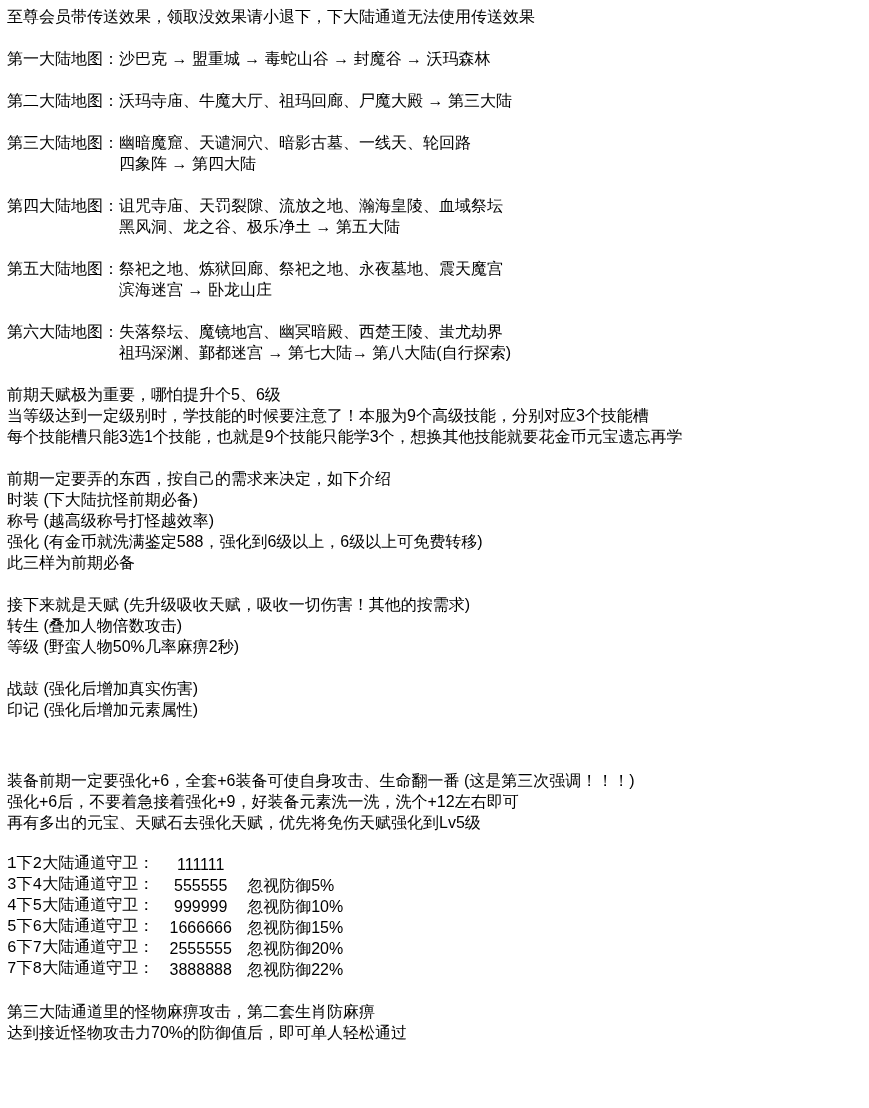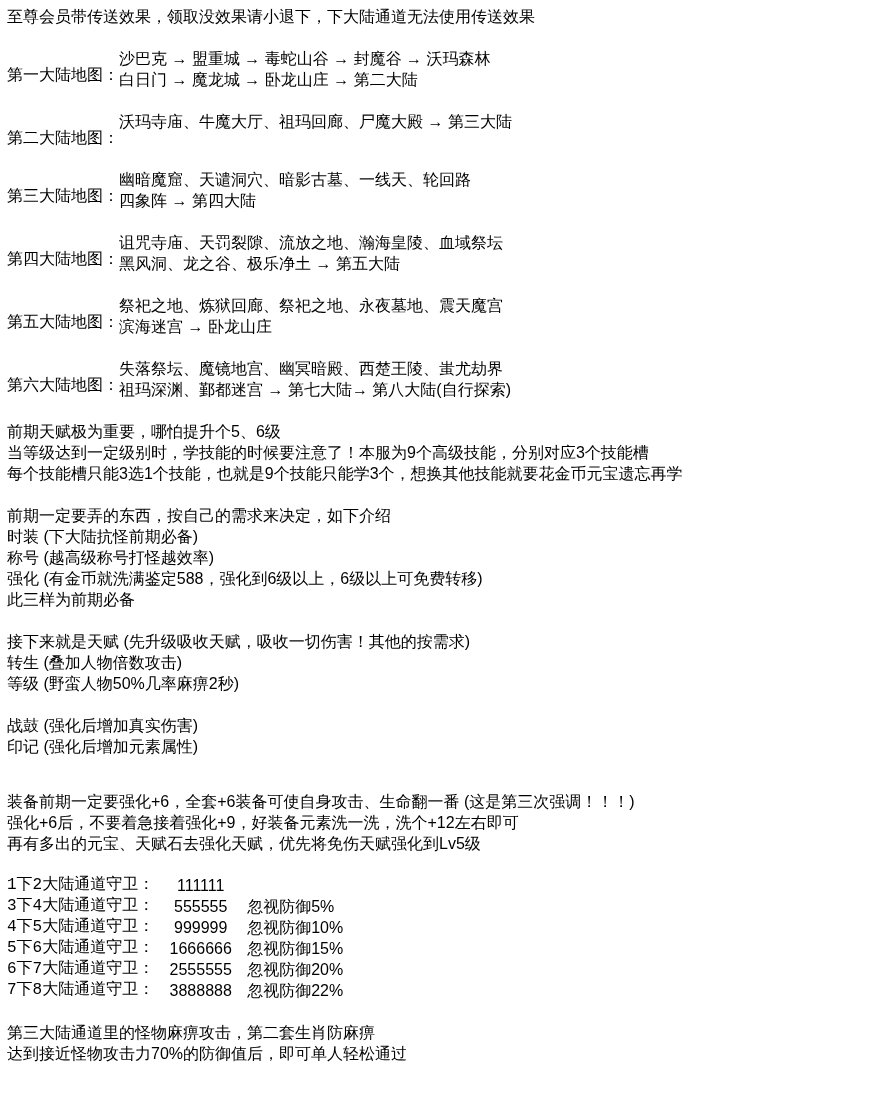--- a/index.html
+++ b/index.html
@@ -12,41 +12,40 @@
     background: #ffffff;
     color: #000000;
     font-family: "Liberation Sans", "DejaVu Sans", sans-serif;
     font-size: 16px;
     line-height: 21px;
     padding: 6px 12px 0 7px;
     overflow: hidden;
   }
   .line { white-space: pre; height: 21px; }
   .block { margin-top: 21px; }
-  .block.gap2 { margin-top: 34px; }
+  .block.gap2 { margin-top: 50px; }
   .maprow { display: flex; align-items: flex-start; }
-  .maplabel { flex: 0 0 112px; white-space: pre; margin-top: 16px; }
+  .maplabel { flex: 0 0 112px; white-space: pre; }
   .maplines { flex: 1 1 auto; }
   .guardrow { display: flex; }
   .glabel { flex: 0 0 144px; white-space: pre; font-family: Liberation Mono, monospace; }
   .ghp { flex: 0 0 93px; white-space: pre; text-align: center; }
   .gnote { flex: 1 1 auto; white-space: pre; }
 </style>
 </head>
 <body>
 
 <div class="doc">
 
   <div class="line">至尊会员带传送效果，领取没效果请小退下，下大陆通道无法使用传送效果</div>
 
   <div class="block maprow">
     <div class="maplabel line">第一大陆地图：</div>
     <div class="maplines">
       <div class="line">沙巴克 → 盟重城 → 毒蛇山谷 → 封魔谷 → 沃玛森林</div>
-      <div class="line">白日门 → 魔龙城 → 卧龙山庄 → 第二大陆</div>
     </div>
   </div>
 
   <div class="block maprow">
     <div class="maplabel line">第二大陆地图：</div>
     <div class="maplines">
       <div class="line">沃玛寺庙、牛魔大厅、祖玛回廊、尸魔大殿 → 第三大陆</div>
     </div>
   </div>
 

